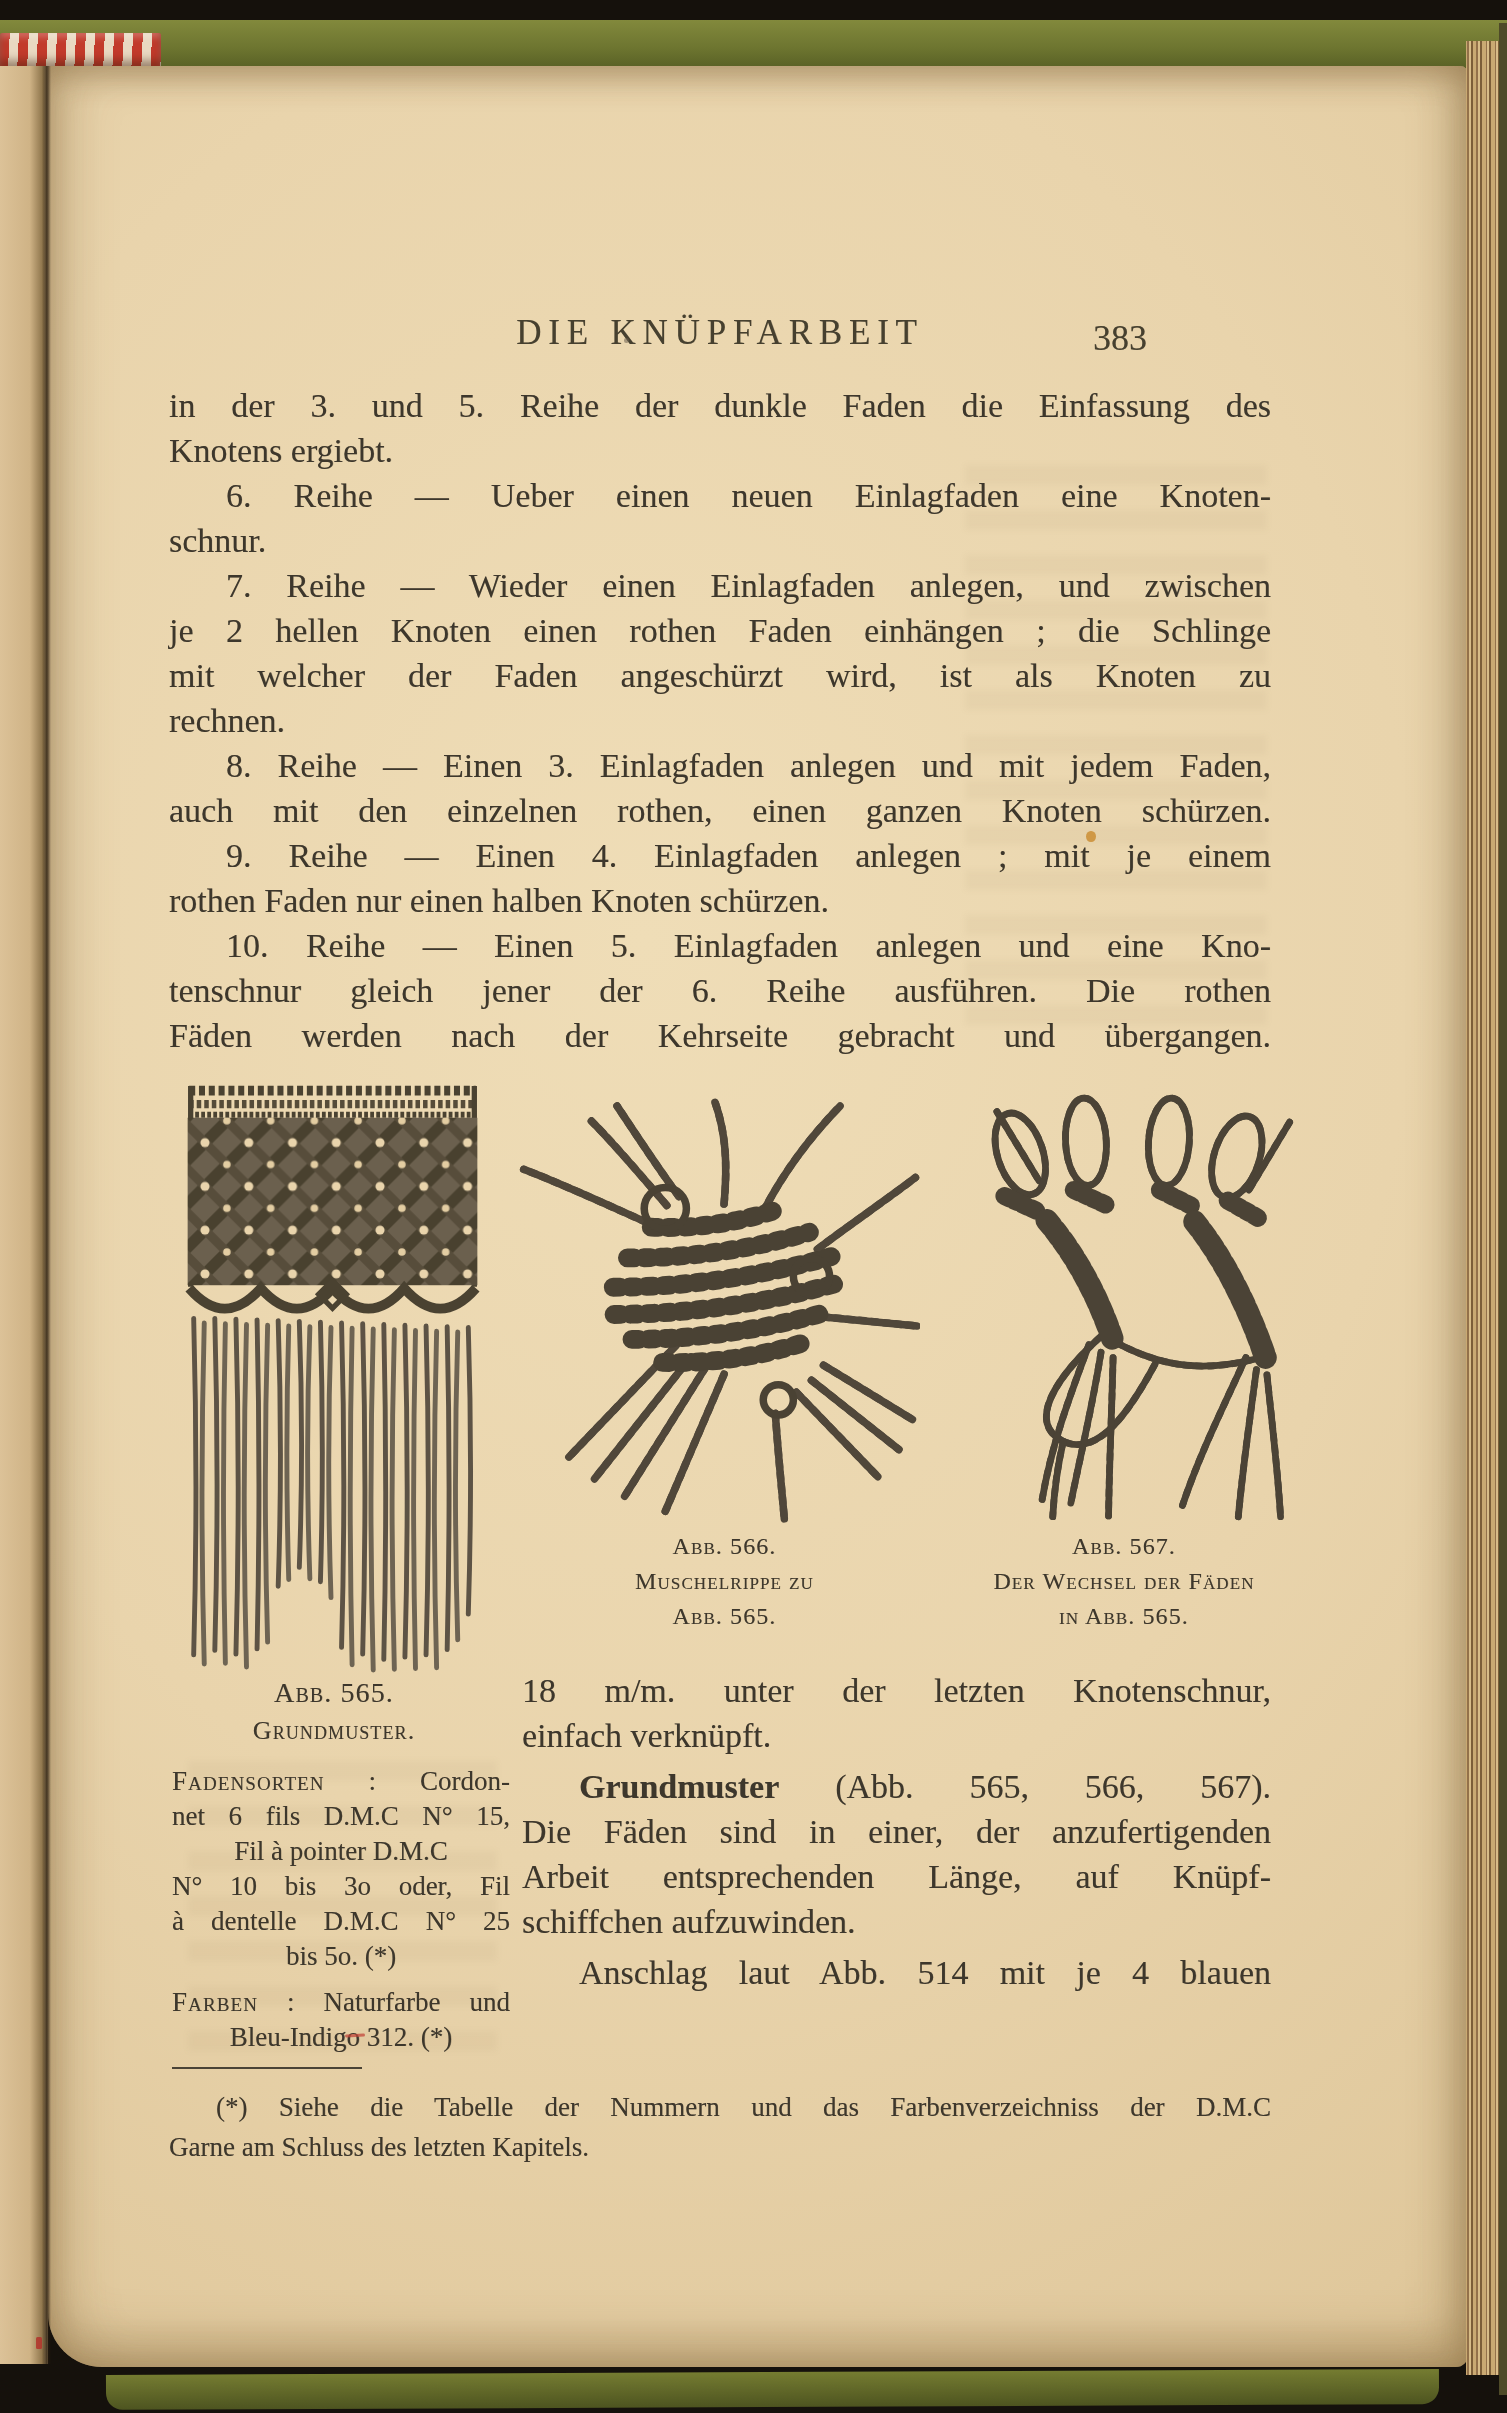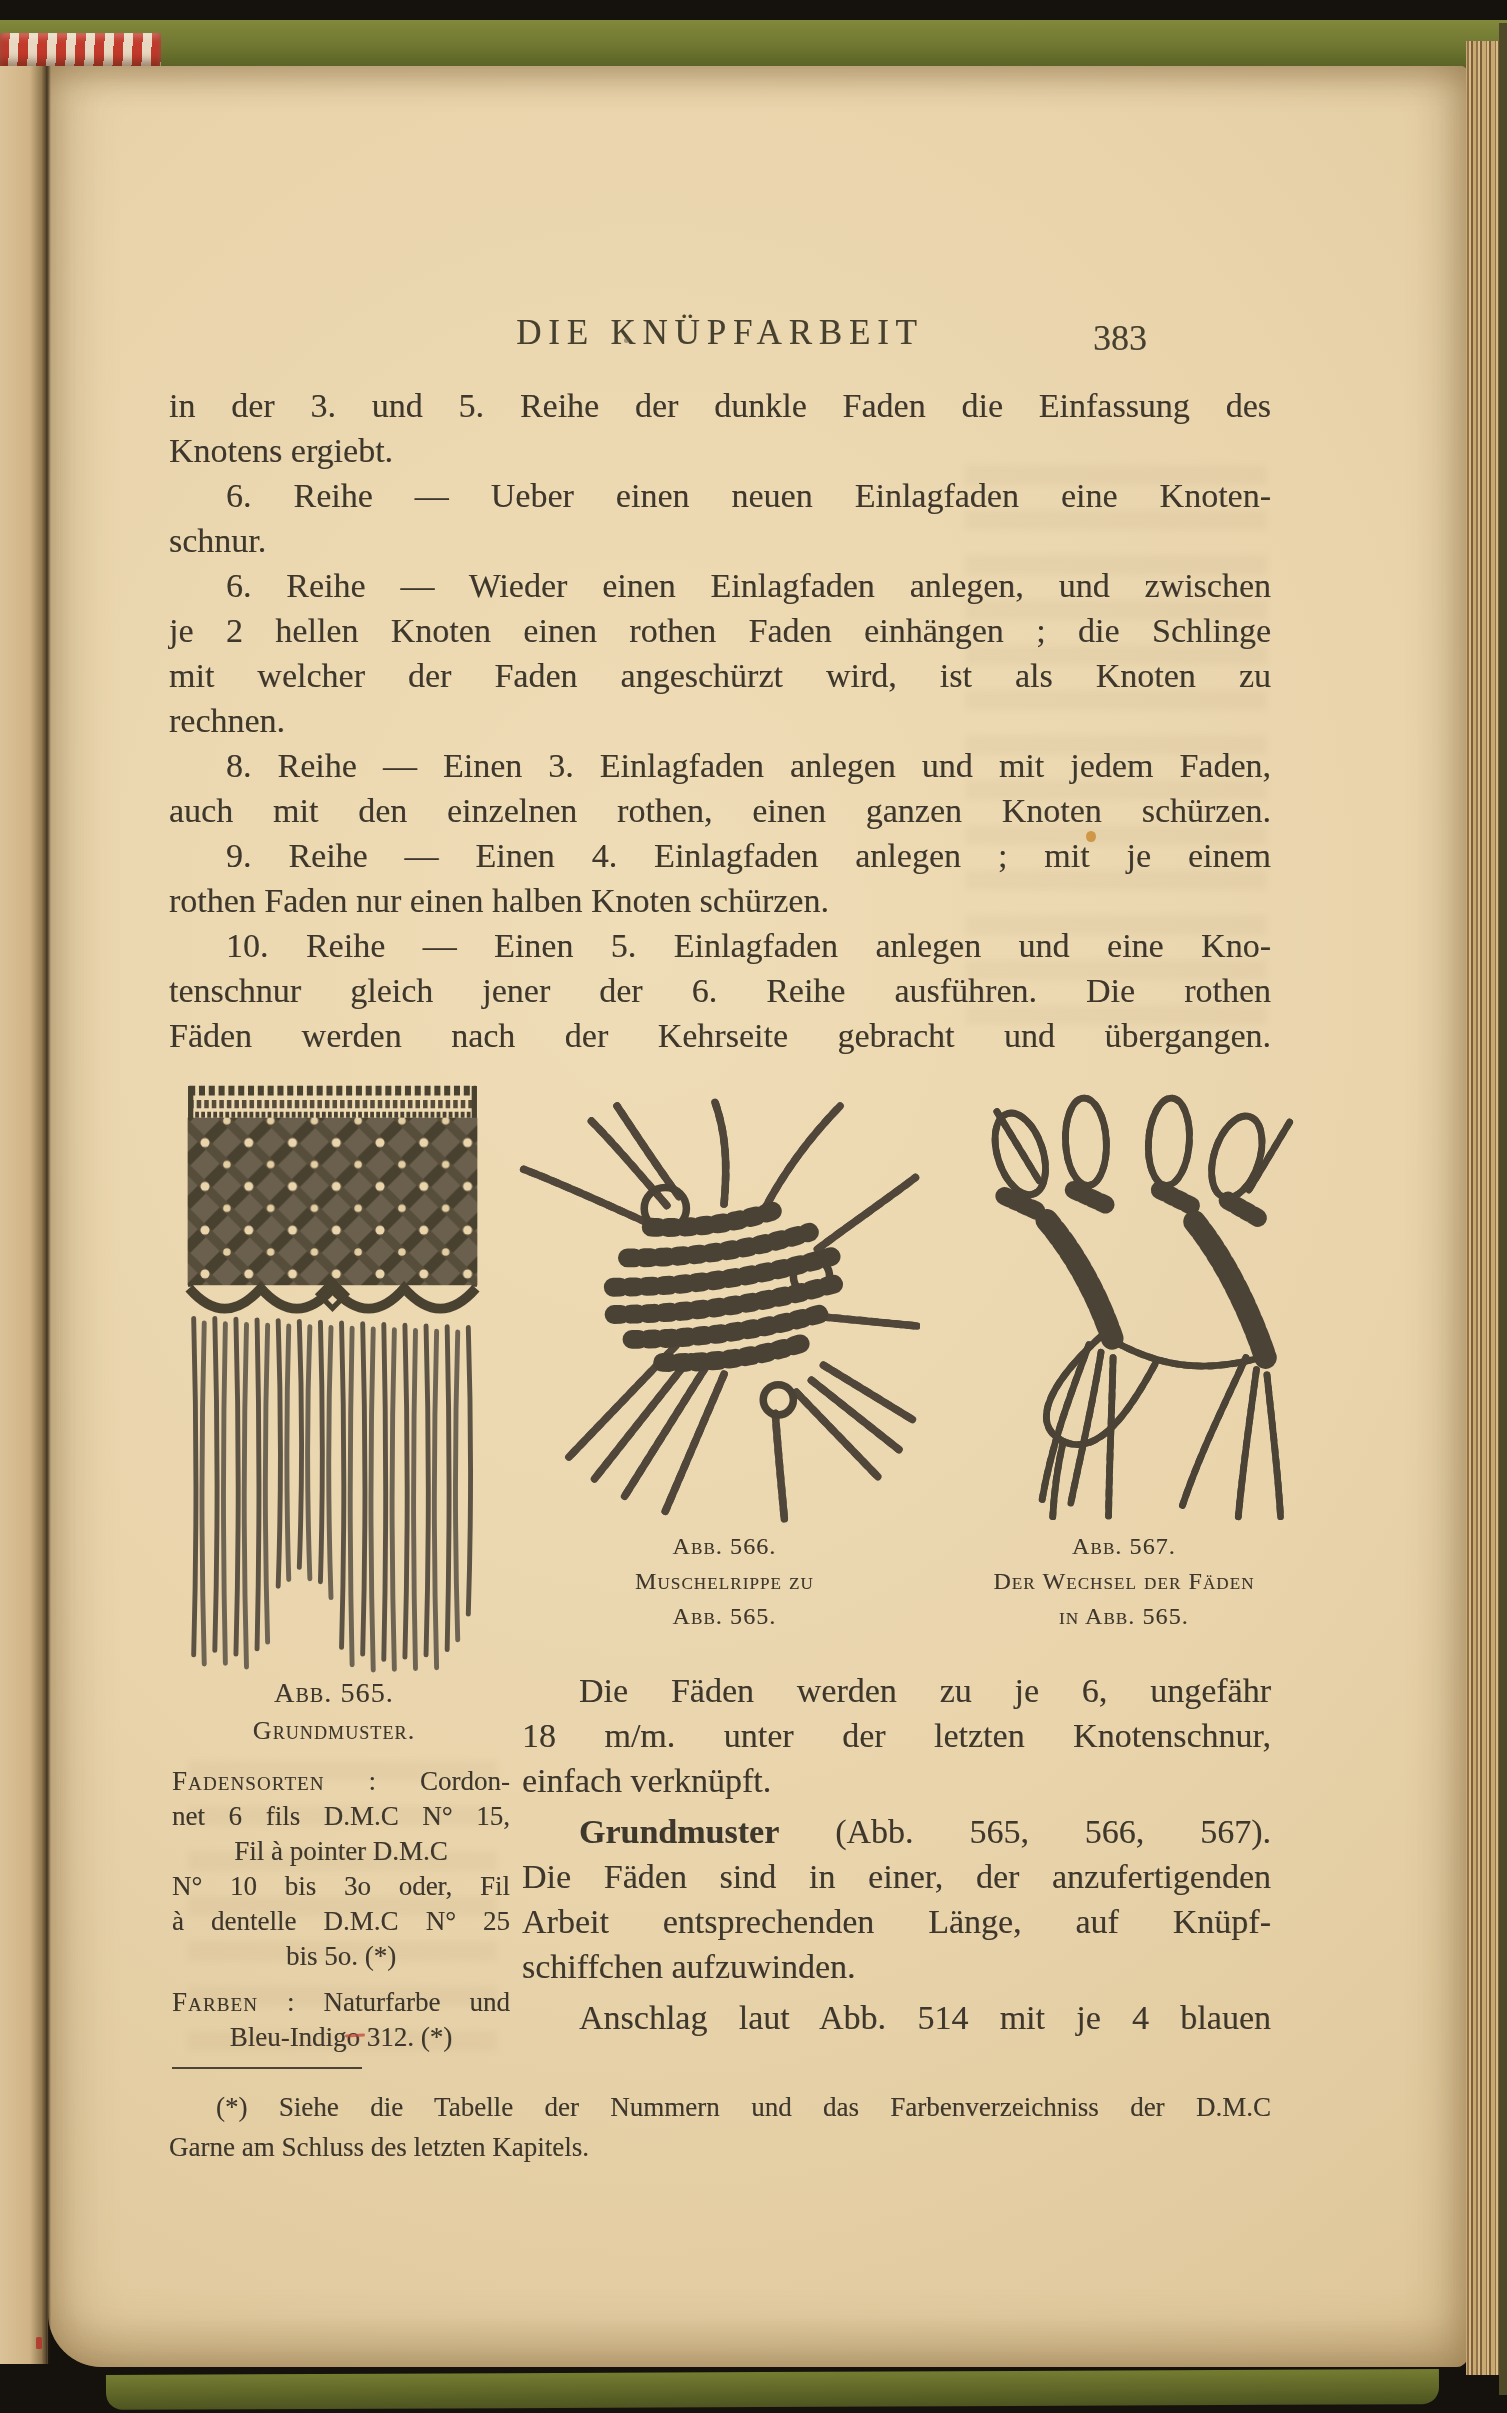--- a/index.html
+++ b/index.html
@@ -73,21 +73,21 @@
   <div class="abs running-head ink">
     <span>DIE KNÜPFARBEIT</span>
   </div>
   <div class="abs page-number ink">383</div>
 
   <div class="abs body-block ink">
     <div class="jl">in der 3. und 5. Reihe der dunkle Faden die Einfassung des</div>
     <div>Knotens ergiebt.</div>
     <div class="jl ind">6. Reihe — Ueber einen neuen Einlagfaden eine Knoten-</div>
     <div>schnur.</div>
-    <div class="jl ind">6. Reihe — Wieder einen Einlagfaden anlegen, und zwischen</div>
+    <div class="jl ind">7. Reihe — Wieder einen Einlagfaden anlegen, und zwischen</div>
     <div class="jl">je 2 hellen Knoten einen rothen Faden einhängen ; die Schlinge</div>
     <div class="jl">mit welcher der Faden angeschürzt wird, ist als Knoten zu</div>
     <div>rechnen.</div>
     <div class="jl ind">8. Reihe — Einen 3. Einlagfaden anlegen und mit jedem Faden,</div>
     <div class="jl">auch mit den einzelnen rothen, einen ganzen Knoten schürzen.</div>
     <div class="jl ind">9. Reihe — Einen 4. Einlagfaden anlegen ; mit je einem</div>
     <div>rothen Faden nur einen halben Knoten schürzen.</div>
     <div class="jl ind">10. Reihe — Einen 5. Einlagfaden anlegen und eine Kno-</div>
     <div class="jl">tenschnur gleich jener der 6. Reihe ausführen. Die rothen</div>
     <div class="jl">Fäden werden nach der Kehrseite gebracht und übergangen.</div>
@@ -235,21 +235,20 @@
     <div class="jl">N° 10 bis 3o oder, Fil</div>
     <div class="jl">à dentelle D.M.C N° 25</div>
     <div class="ctr">bis 5o. (*)</div>
     <div class="jl mt">
       <span class="sc">Farben</span><span> : Naturfarbe und</span>
     </div>
     <div class="ctr">Bleu-Indigo 312. (*)</div>
   </div>
 
   <div class="abs col-right ink">
-    <div class="jl ind">Die Fäden werden zu je 6, ungefähr</div>
     <div class="jl">18 m/m. unter der letzten Knotenschnur,</div>
     <div>einfach verknüpft.</div>
     <div class="jl ind pgap">
       <span class="b">Grundmuster</span><span> (Abb. 565, 566, 567).</span>
     </div>
     <div class="jl">Die Fäden sind in einer, der anzufertigenden</div>
     <div class="jl">Arbeit entsprechenden Länge, auf Knüpf-</div>
     <div>schiffchen aufzuwinden.</div>
     <div class="jl ind pgap">Anschlag laut Abb. 514 mit je 4 blauen</div>
   </div>

